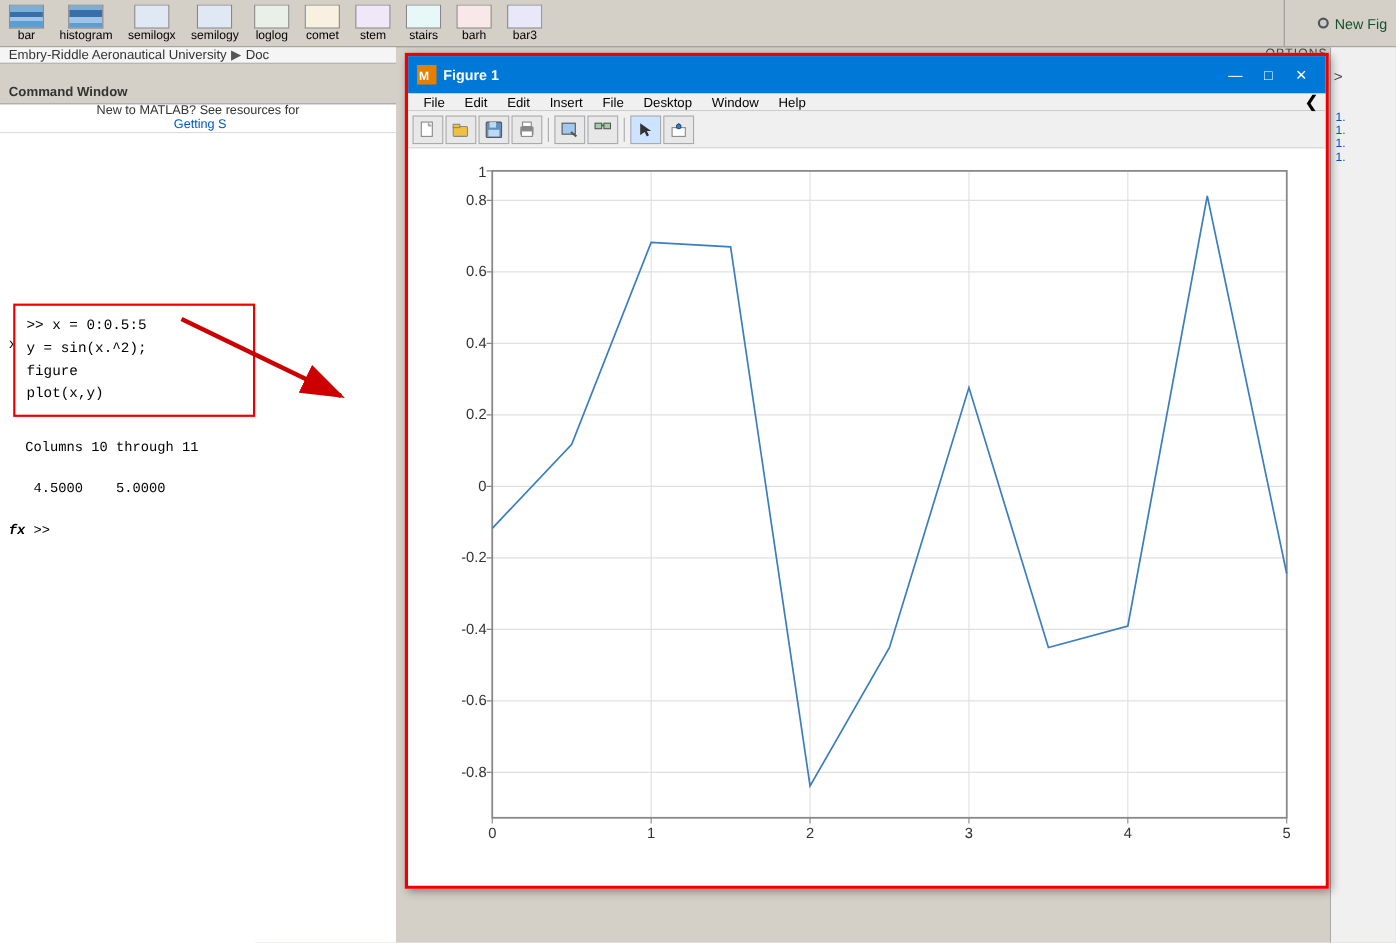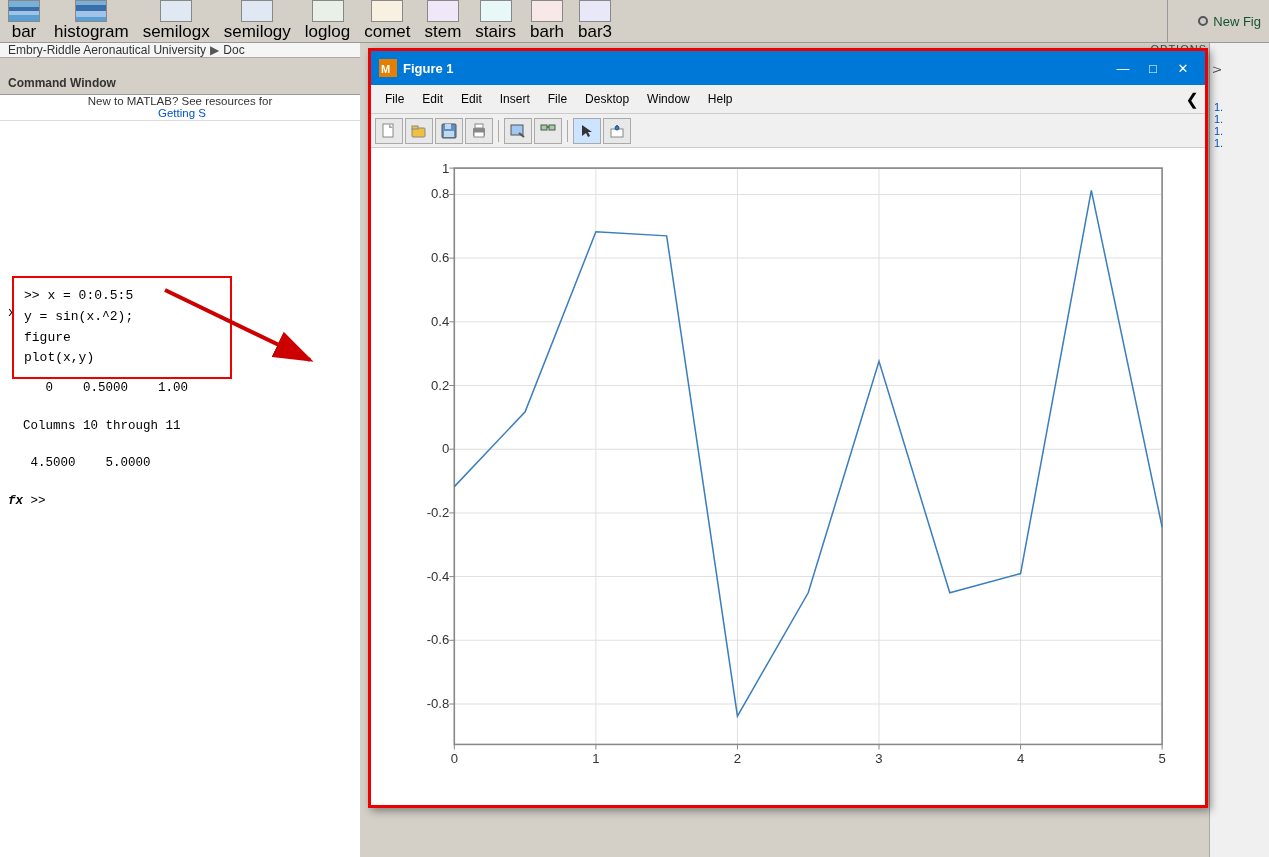--- a/index.html
+++ b/index.html
@@ -32,21 +32,21 @@
       align-items: center;
       cursor: pointer;
     }
     .toolbar-item .icon-img {
       width: 32px;
       height: 22px;
       background: #a0c4e8;
       border: 1px solid #888;
     }
     .toolbar-label {
-      font-size: 17px;
+      font-size: 11px;
       color: #000;
     }
 
     
     .new-fig-btn {
       position: absolute;
       top: 0;
       right: 0;
       width: 102px;
       height: 42px;
@@ -262,21 +262,21 @@
       font-size: 13px;
       cursor: pointer;
       display: flex;
       align-items: center;
       justify-content: center;
       margin-left: 2px;
     }
 
     
     .figure-menubar {
-      height: 29px;
+      height: 16px;
       background: #f0f0f0;
       display: flex;
       align-items: center;
       padding: 0 6px;
       gap: 2px;
       border-bottom: 1px solid #ccc;
       flex-shrink: 0;
     }
     .menu-item {
       padding: 2px 8px;
@@ -407,21 +407,20 @@
     <div>y = sin(x.^2);</div>
     <div>figure</div>
     <div>plot(x,y)</div>
   </div>
 
   <div style="margin-top:175px;">
     <div class="output-line">x =</div>
     <div class="output-line">&nbsp;</div>
     <div class="output-line">&nbsp;&nbsp;Columns 1 through 9</div>
     <div class="output-line">&nbsp;</div>
-    <div class="output-line">&nbsp;&nbsp;&nbsp;&nbsp;&nbsp;0&nbsp;&nbsp;&nbsp;&nbsp;0.5000&nbsp;&nbsp;&nbsp;&nbsp;1.00</div>
     <div class="output-line">&nbsp;</div>
     <div class="output-line">&nbsp;&nbsp;Columns 10 through 11</div>
     <div class="output-line">&nbsp;</div>
     <div class="output-line">&nbsp;&nbsp;&nbsp;4.5000&nbsp;&nbsp;&nbsp;&nbsp;5.0000</div>
     <div class="output-line">&nbsp;</div>
     <div class="output-line"><em><strong>fx</strong></em> &gt;&gt;</div>
   </div>
 </div>
 
 <svg class="red-arrow" width="180" height="100">

